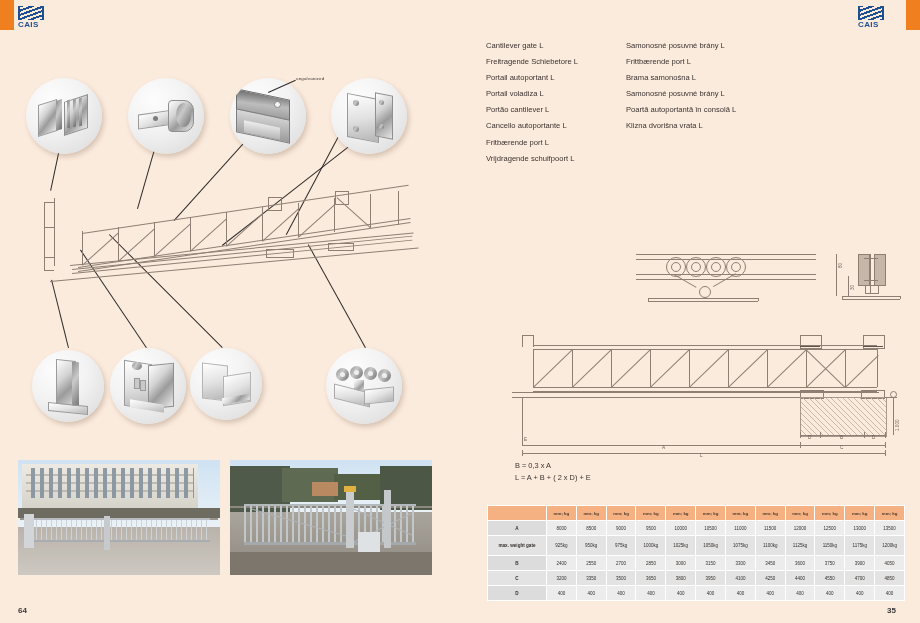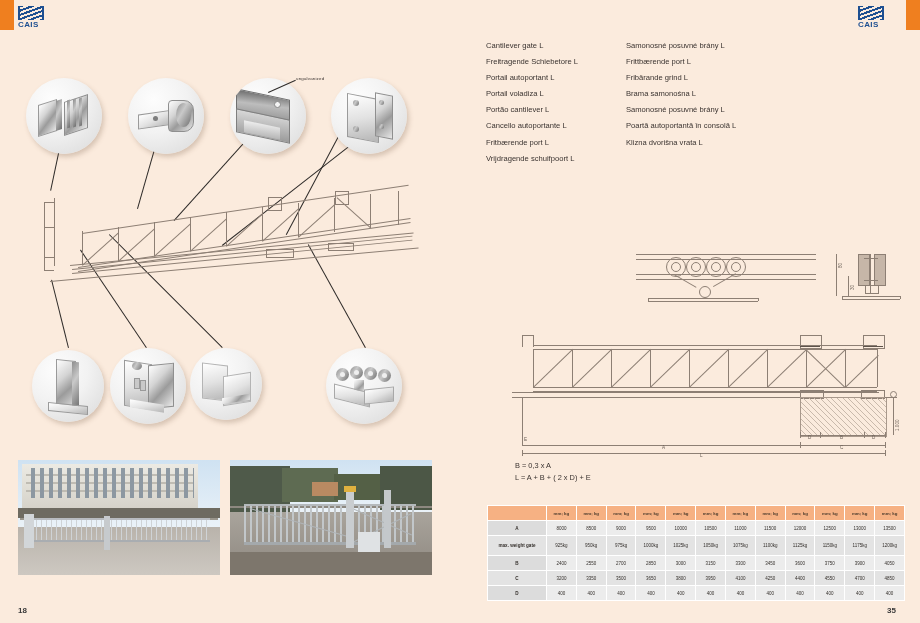--- a/index.html
+++ b/index.html
@@ -106,41 +106,40 @@
   </div>
   <div class="logo right">
     <div class="mark">
         <i></i>
         <b></b>
         <s></s>
       </div>
     <div class="txt">CAIS</div>
   </div>
 
-  <div class="folio left">18</div>
+  <div class="folio left">64</div>
   <div class="folio right">35</div>
 
   <div class="titles">
     <div class="tcol">
       <ul>
         <li>Cantilever gate L</li>
         <li>Freitragende Schiebetore L</li>
         <li>Portail autoportant L</li>
         <li>Portail voladiza L</li>
         <li>Portão cantilever L</li>
         <li>Cancello autoportante L</li>
         <li>Fritbærende port L</li>
         <li>Vrijdragende schuifpoort L</li>
       </ul>
     </div>
     <div class="tcol mid">
       <ul>
         <li>Samonosné posuvné brány L</li>
         <li>Frittbærende port L</li>
-        <li>Fribärande grind L</li>
         <li>Brama samonośna L</li>
         <li>Samonosné posuvné brány L</li>
         <li>Poartă autoportantă în consolă L</li>
         <li>Klizna dvorišna vrata L</li>
       </ul>
     </div>
   </div>
 
   <div>
     <div class="leader" style="left:64px;top:130px;width:62px;transform:rotate(102deg);"></div>

